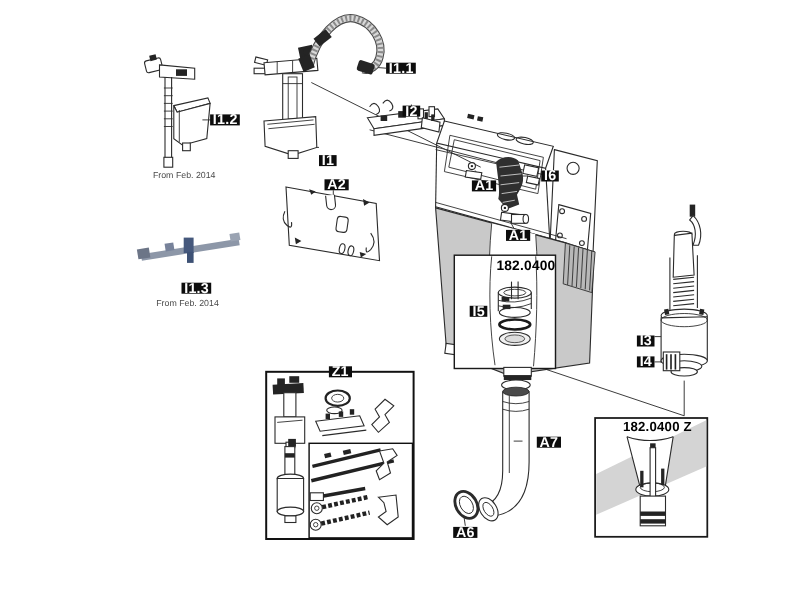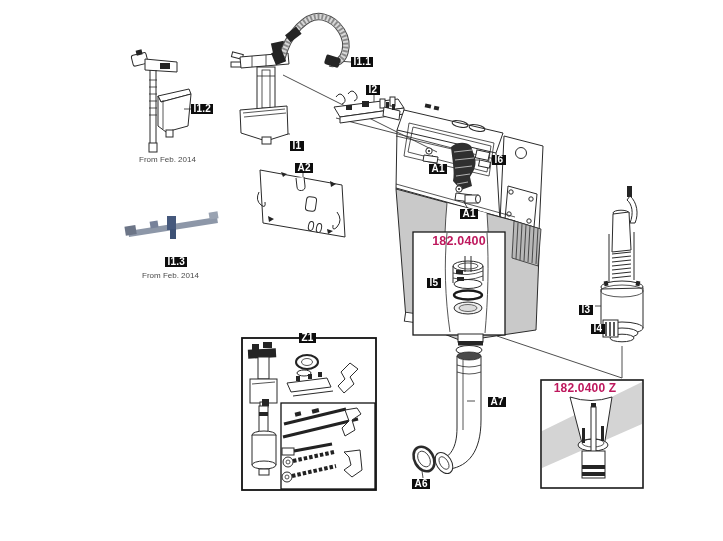--- a/index.html
+++ b/index.html
@@ -1,23 +1,23 @@
 <!DOCTYPE html>
 <html><head>
 <meta charset="utf-8">
 <style>
   html,body{margin:0;padding:0;background:#fff;}
   .stage{position:relative;width:723px;height:541px;background:#ffffff;
          font-family:"Liberation Sans",sans-serif;overflow:hidden;}
   .stage svg{position:absolute;left:0;top:0;}
-  .callout{position:absolute;background:#0d0d0d;color:#ffffff;font-size:10px;
+  .callout{position:absolute;background:#0d0d0d;color:#ffffff;font-size:13px;
            font-weight:bold;line-height:10px;height:10px;padding:0 2.5px;
            letter-spacing:.2px;white-space:nowrap;z-index:5;}
-  .code{position:absolute;color:#be185d;font-weight:bold;font-size:12.5px;
-        text-align:center;letter-spacing:.2px;z-index:4;white-space:nowrap;}
+  .code{position:absolute;color:#000000;font-weight:bold;font-size:12.5px;
+        text-align:right;letter-spacing:.2px;z-index:4;white-space:nowrap;}
   .note{position:absolute;color:#4a4a4a;font-size:8px;z-index:4;white-space:nowrap;}
   .ln{stroke:#2b2b2b;stroke-width:1;fill:none;}
   .thin{stroke:#2b2b2b;stroke-width:.8;fill:none;}
   .fw{fill:#ffffff;stroke:#2b2b2b;stroke-width:1;}
   .fd{fill:#242424;stroke:none;}
   .lead{stroke:#3a3a3a;stroke-width:.9;fill:none;}
 </style>
 </head>
 <body>
 
@@ -329,31 +329,31 @@
     <circle cx="287" cy="477" r="2" class="thin"></circle>
     <line x1="292" y1="476" x2="336" y2="466" stroke="#222" stroke-width="4" stroke-dasharray="3.5,2"></line>
     <path d="M345,410 l12,-2 l4,6 l-9,6 l3,10 l-10,6 l-3,-8 l7,-7 Z" class="fw" stroke-width="1.3"></path>
     <path d="M344,452 l16,-2 l2,20 l-10,7 l-8,-7 l7,-5 l-2,-8 Z" class="fw" stroke-width="1.3"></path>
   </g>
 </svg>
 
   <div class="callout" style="left:191px;top:104px">I1.2</div>
   <div class="callout" style="left:351px;top:57px">I1.1</div>
   <div class="callout" style="left:290px;top:141px">I1</div>
-  <div class="callout" style="left:366px;top:85px">I2</div>
+  <div class="callout" style="left:366px;top:96px">I2</div>
   <div class="callout" style="left:295px;top:163px">A2</div>
   <div class="callout" style="left:165px;top:257px">I1.3</div>
   <div class="callout" style="left:429px;top:164px">A1</div>
   <div class="callout" style="left:492px;top:155px">I6</div>
   <div class="callout" style="left:460px;top:209px">A1</div>
   <div class="callout" style="left:427px;top:278px">I5</div>
   <div class="callout" style="left:488px;top:397px">A7</div>
   <div class="callout" style="left:412px;top:479px">A6</div>
   <div class="callout" style="left:579px;top:305px">I3</div>
-  <div class="callout" style="left:591px;top:324px">I4</div>
+  <div class="callout" style="left:579px;top:324px">I4</div>
   <div class="callout" style="left:299px;top:333px">Z1</div>
 
   <div class="code" style="left:413px;width:92px;top:234px">182.0400</div>
   <div class="code" style="left:541px;width:88px;top:381px;font-size:12px">182.0400 Z</div>
 
   <div class="note" style="left:139px;top:155px">From Feb. 2014</div>
   <div class="note" style="left:142px;top:271px">From Feb. 2014</div>
 
 </div>
 

